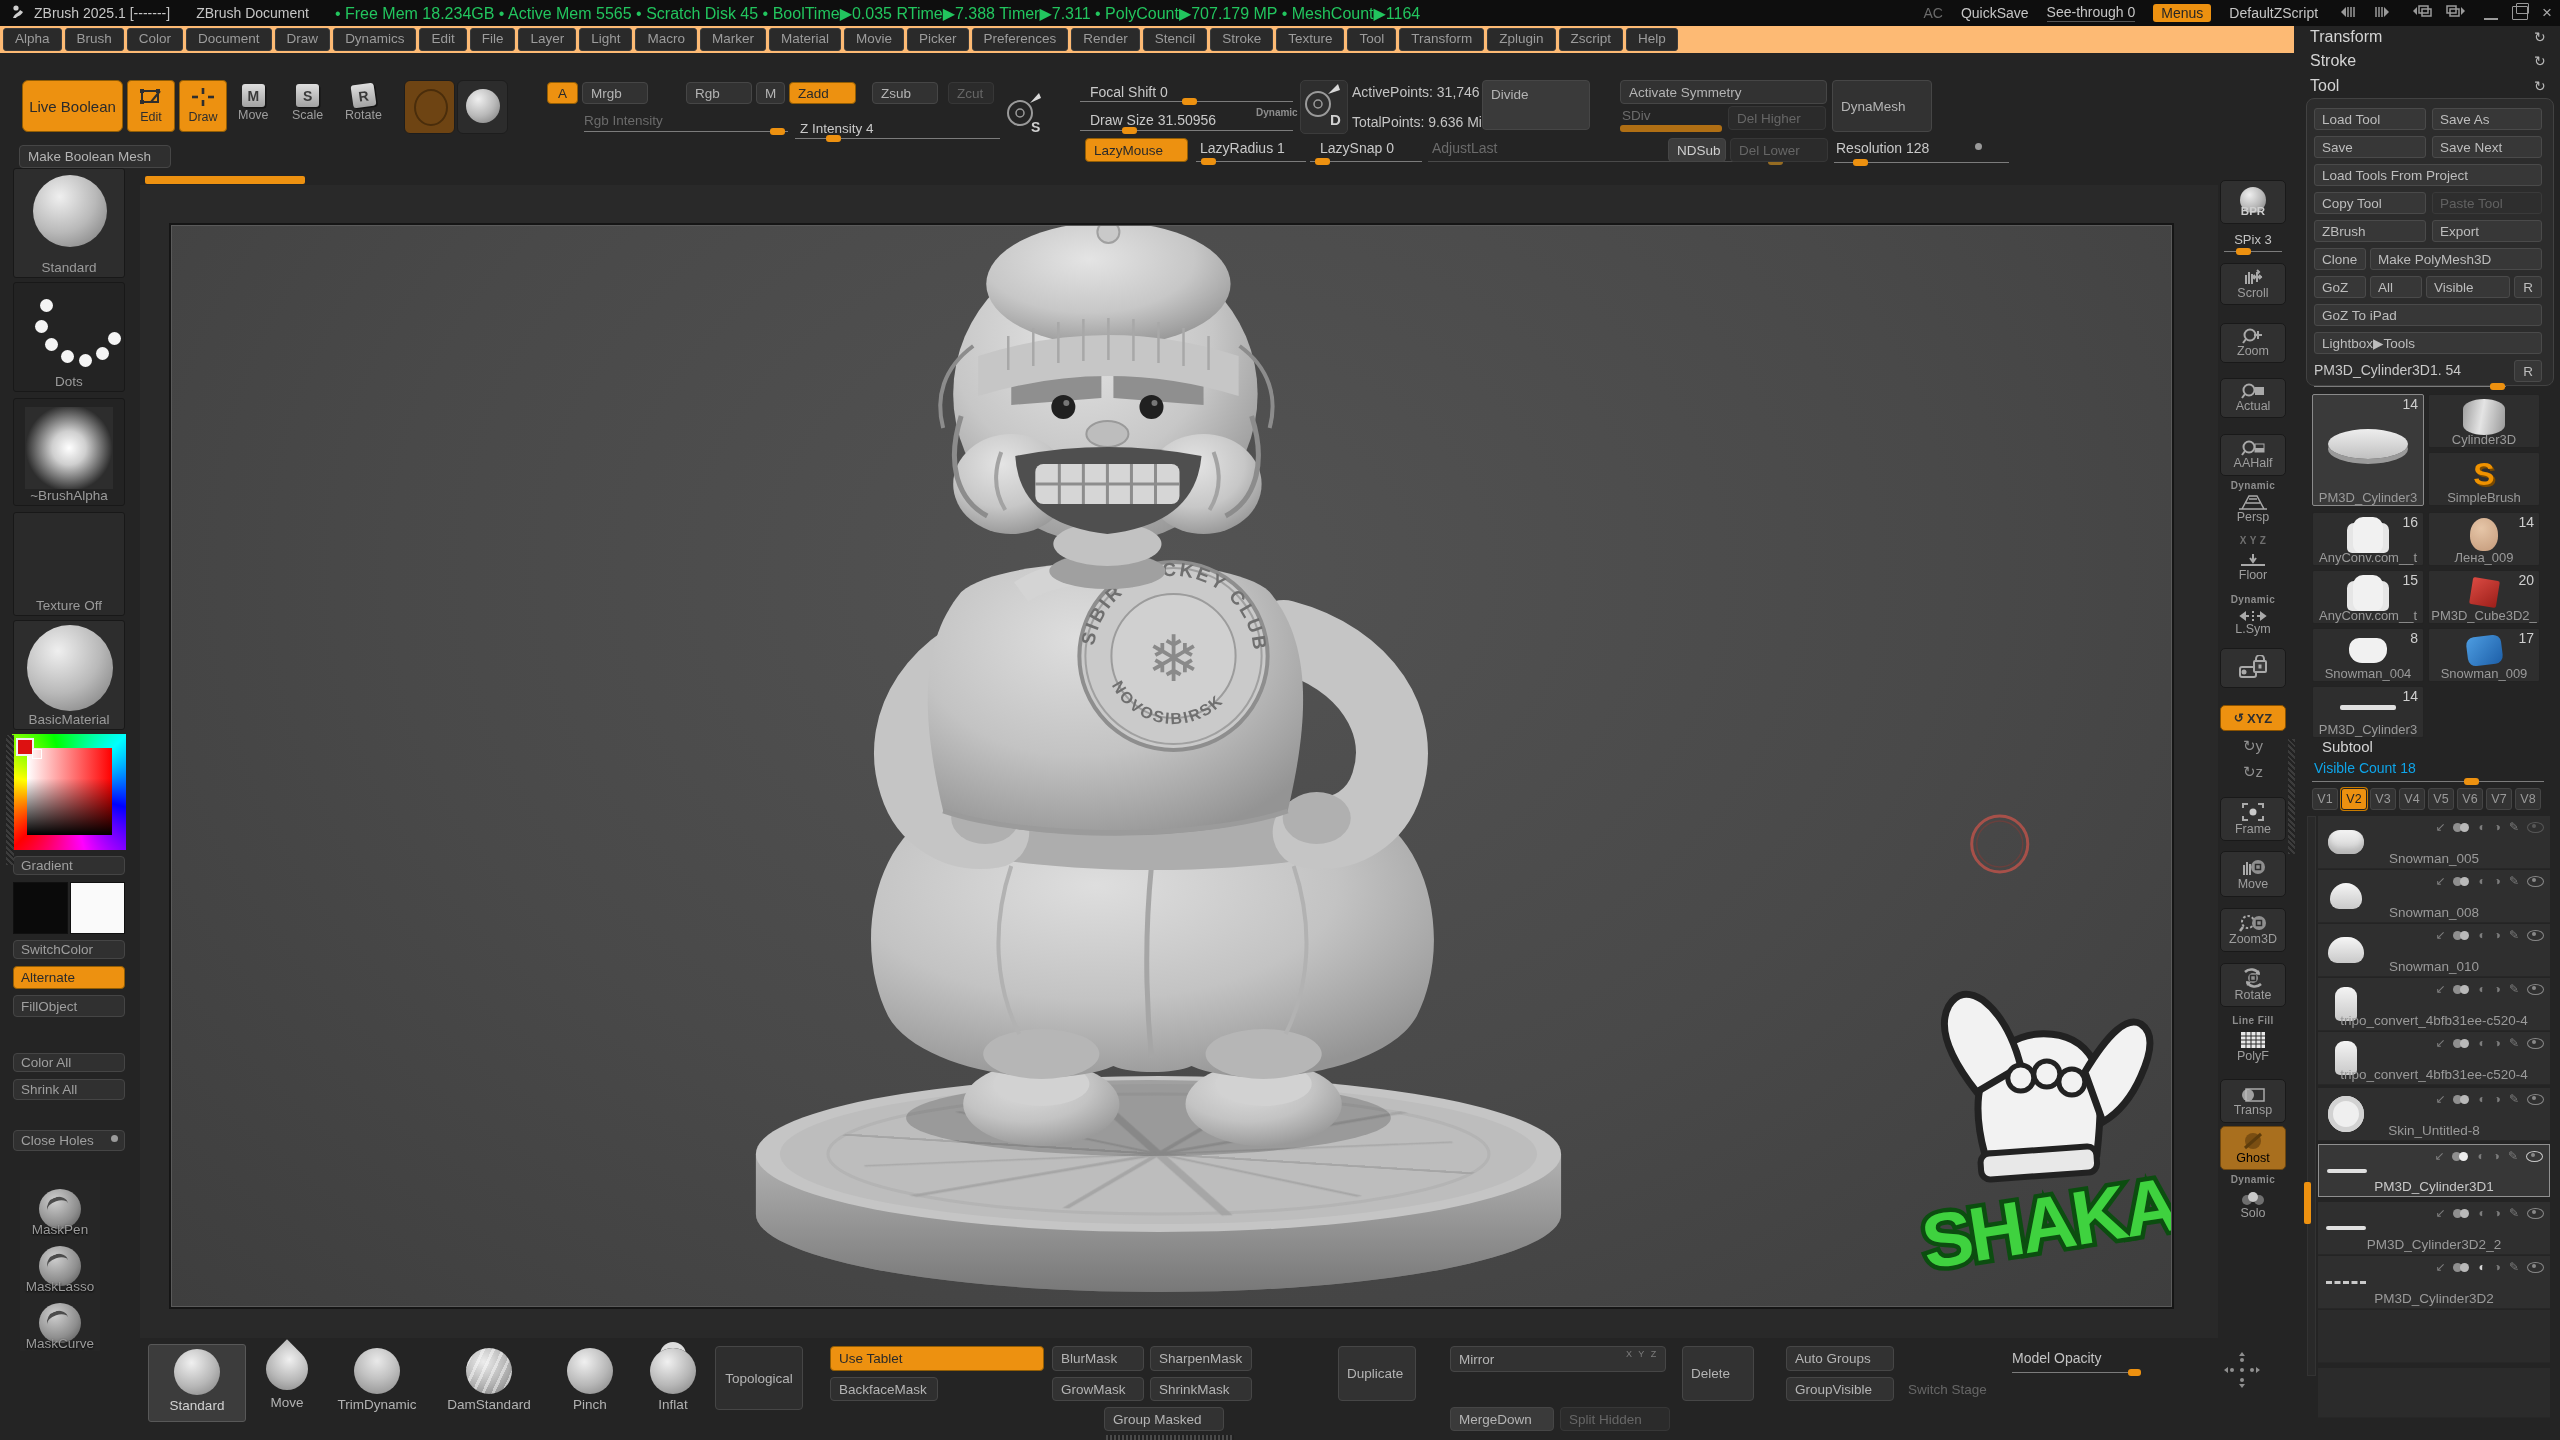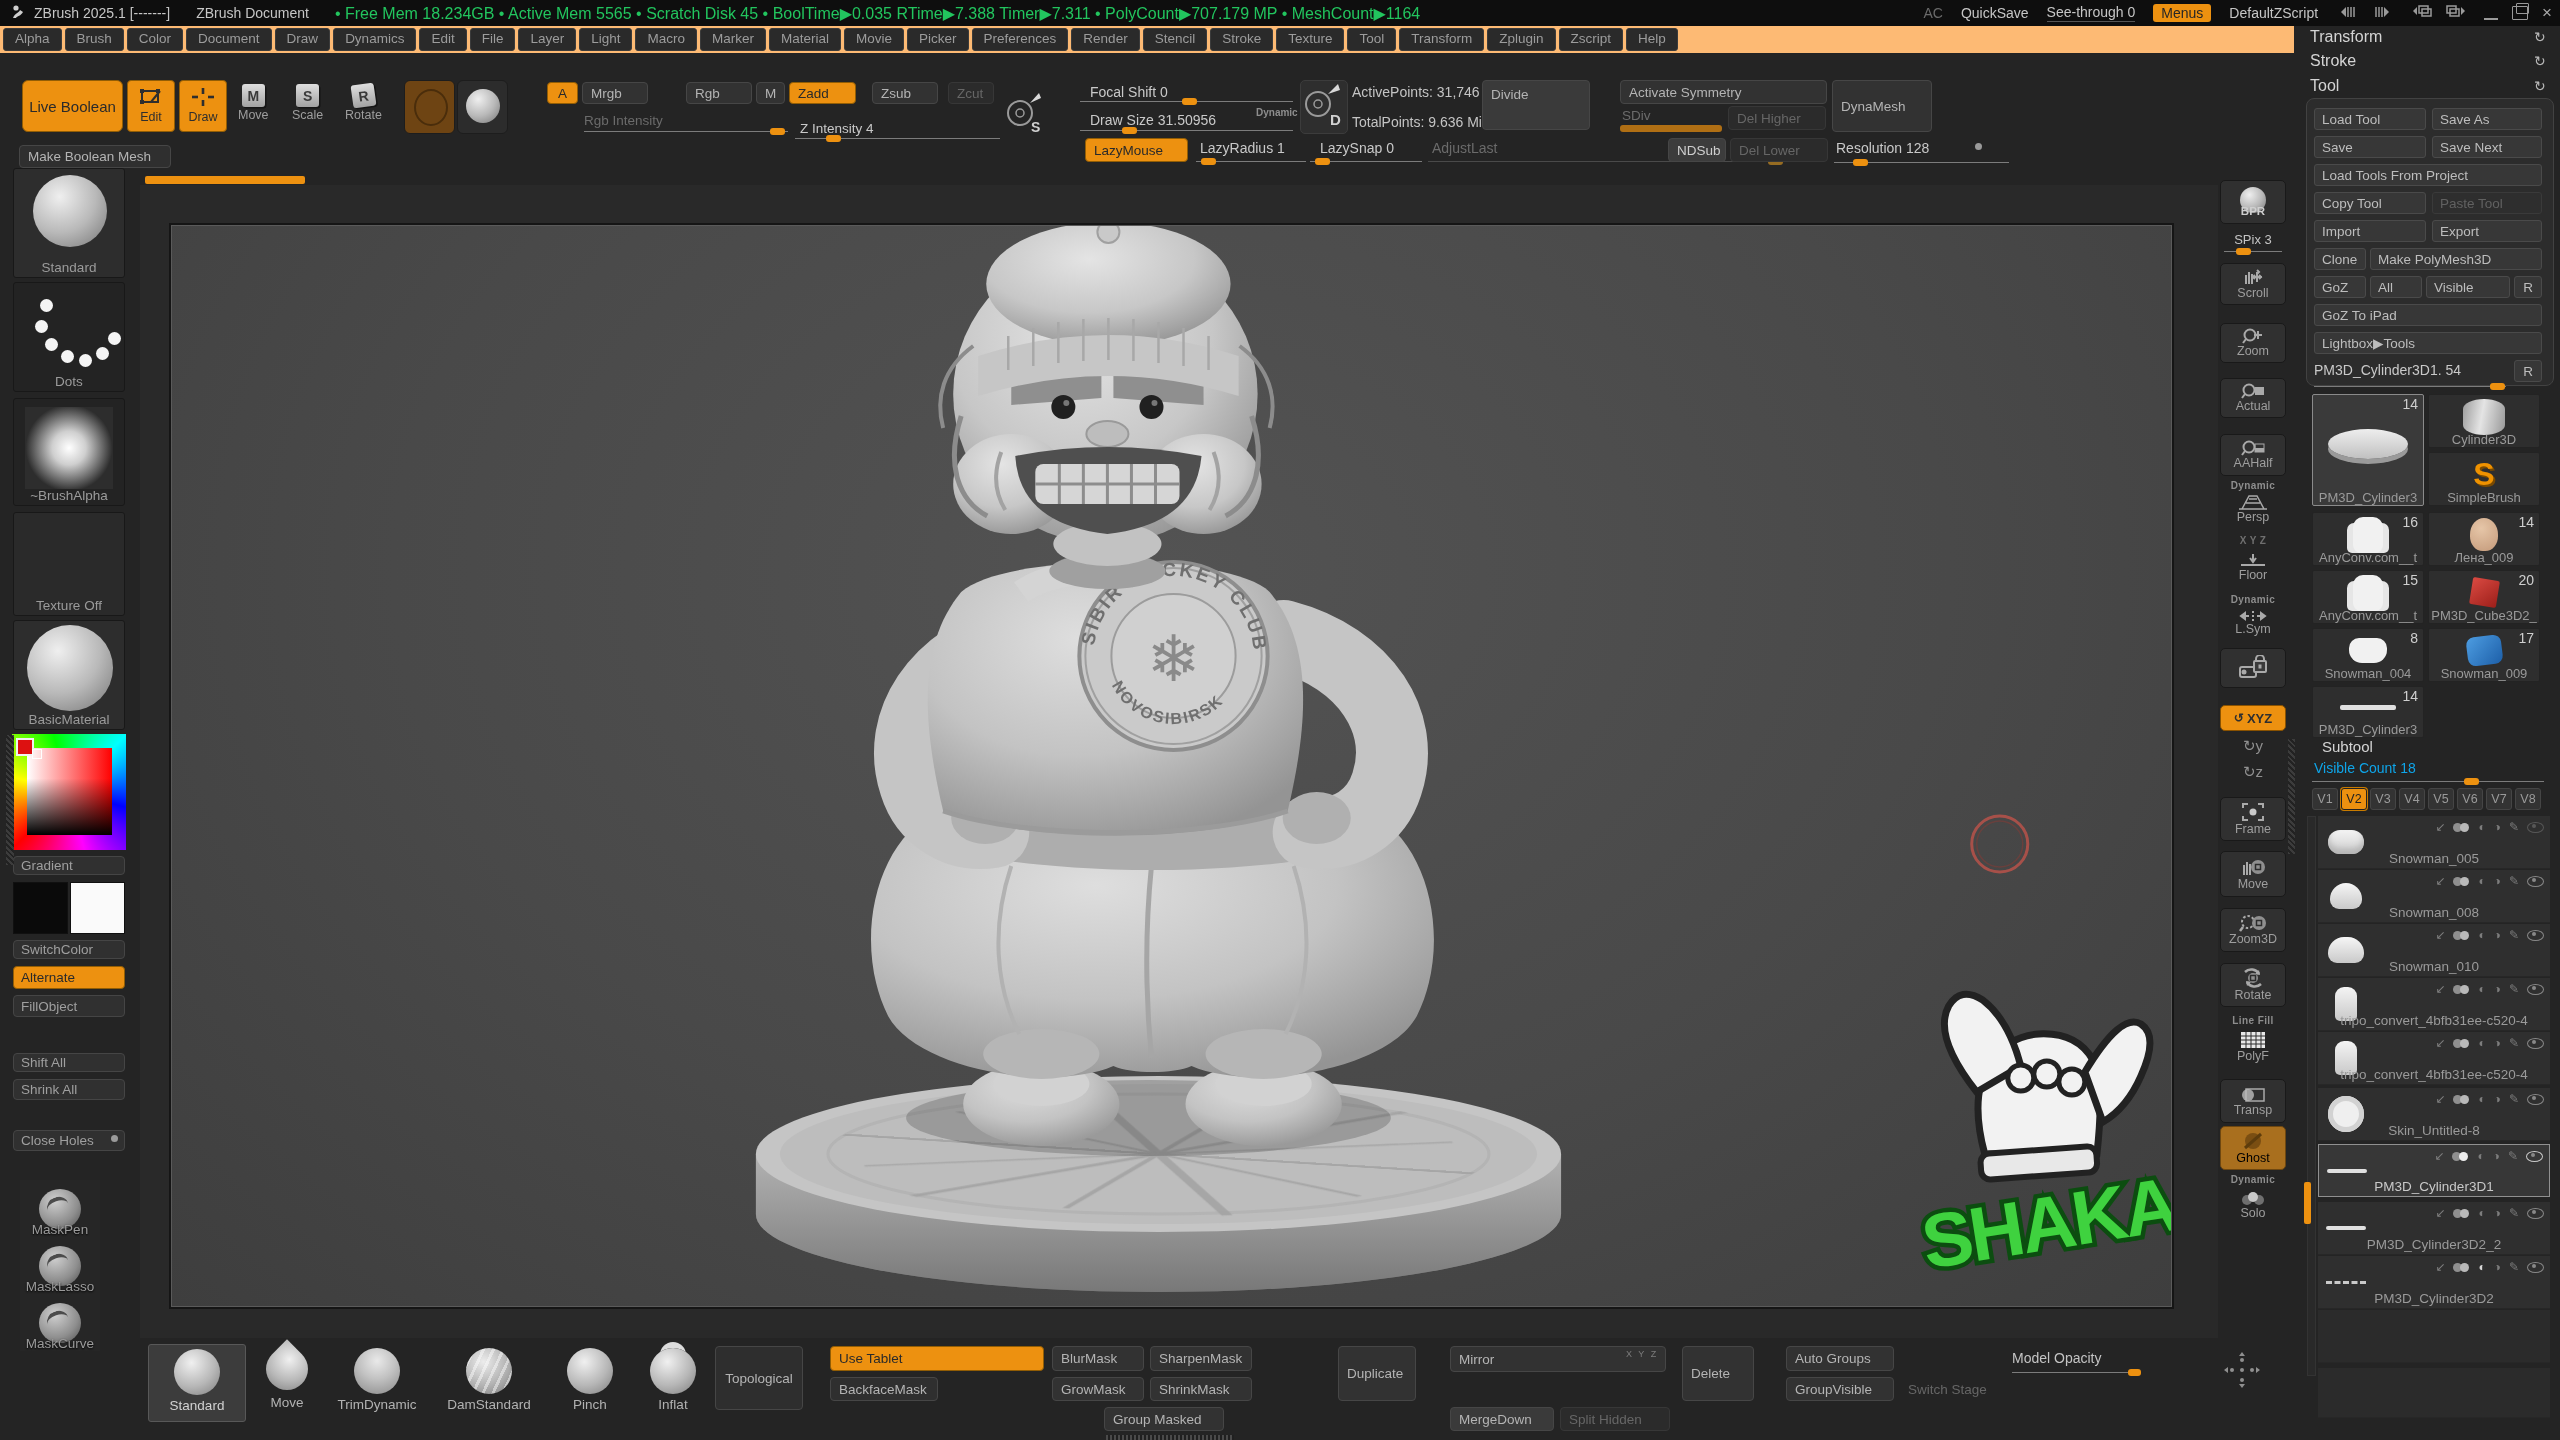--- a/index.html
+++ b/index.html
@@ -388,21 +388,21 @@
     <div class="traybtn" style="top:780px;height:19px">
         <span>SwitchColor</span>
       </div>
     <div class="traybtn orange" style="top:806px;height:23px">
         <span>Alternate</span>
       </div>
     <div class="traybtn" style="top:835px;height:22px">
         <span>FillObject</span>
       </div>
     <div class="traybtn" style="top:893px;height:19px">
-        <span>Shift All</span>
+        <span>Color All</span>
       </div>
     <div class="traybtn" style="top:919px;height:21px">
         <span>Shrink All</span>
       </div>
     <div class="traybtn" style="top:970px;height:21px">
         <span>Close Holes</span>
         <span class="dotind" style="right:6px;top:4px;left:auto"></span>
       </div>
     <div class="maskthumb" style="top:1020px">
       <span class="masksphere"></span>
@@ -747,21 +747,21 @@
     <div class="pbtn" style="left:10px;top:138px;width:228px">
         <span>Load Tools From Project</span>
       </div>
     <div class="pbtn" style="left:10px;top:166px;width:112px">
         <span>Copy Tool</span>
       </div>
     <div class="pbtn dimp" style="left:128px;top:166px;width:110px">
         <span>Paste Tool</span>
       </div>
     <div class="pbtn" style="left:10px;top:194px;width:112px">
-        <span>Import</span>
+        <span>ZBrush</span>
       </div>
     <div class="pbtn" style="left:128px;top:194px;width:110px">
         <span>Export</span>
       </div>
     <div class="pbtn" style="left:10px;top:222px;width:52px">
         <span>Clone</span>
       </div>
     <div class="pbtn" style="left:66px;top:222px;width:172px">
         <span>Make PolyMesh3D</span>
       </div>

